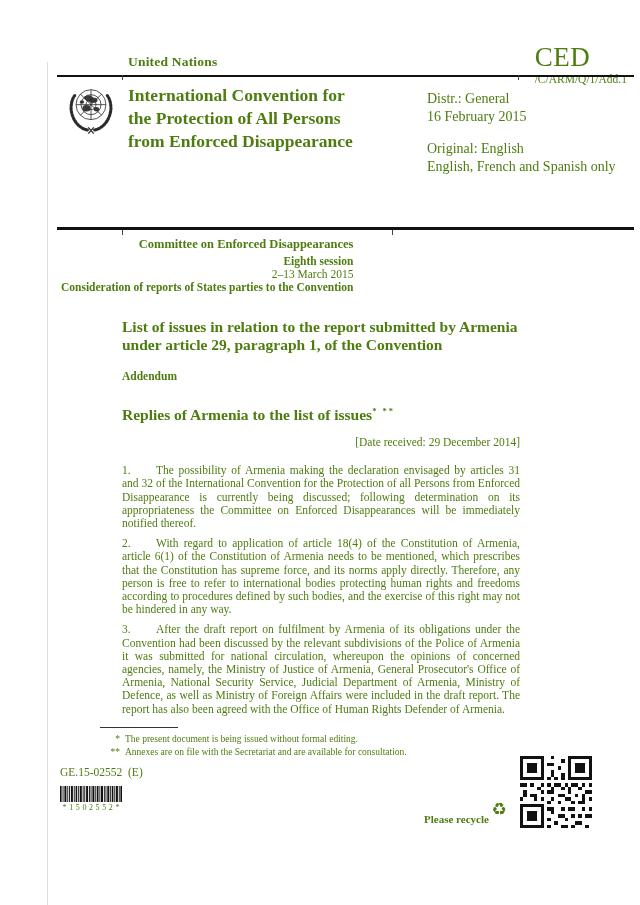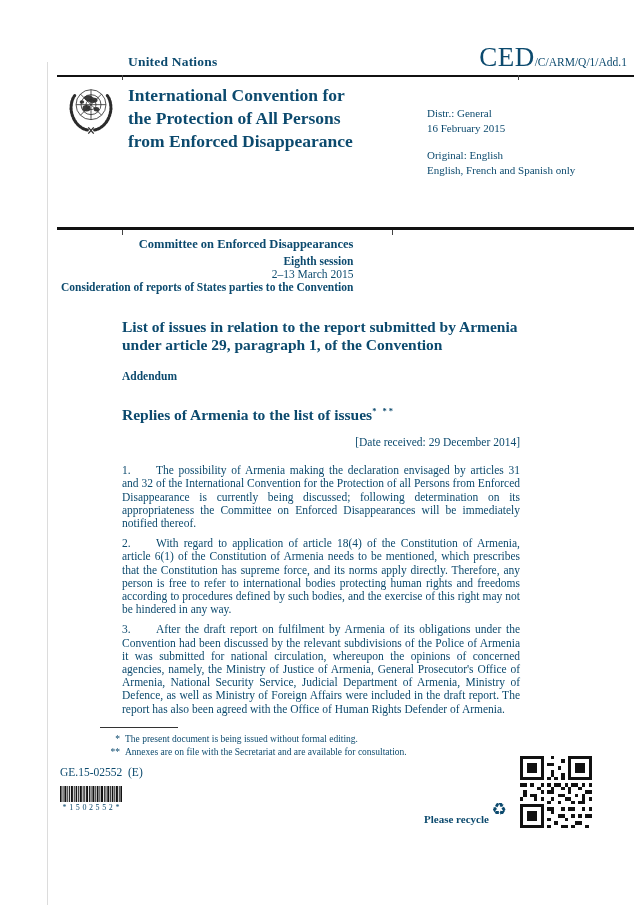--- a/index.html
+++ b/index.html
@@ -1,32 +1,32 @@
 <!DOCTYPE html>
 <html><head>
 <meta charset="utf-8">
 <style>
   html,body { margin:0; padding:0; background:#ffffff; }
   .page {
     position:relative; width:640px; height:905px; background:#ffffff;
-    font-family:"Liberation Serif", serif; color:#0c4a6e; overflow:hidden;
+    font-family:"Liberation Serif", serif; color:#4d7c0f; overflow:hidden;
   }
   .scan-edge { position:absolute; left:47px; top:62px; width:1px; height:843px; background:#dcdcdc; }
 
   
   .un-name { position:absolute; left:128px; top:54px; font-size:13.5px; font-weight:bold; letter-spacing:.2px; }
-  .doc-symbol { position:absolute; right:13px; top:42px; display:flex; align-items:baseline; }
+  .doc-symbol { position:absolute; right:13px; top:42px; display:flex; align-items:baseline;flex-direction:column; }
   .sym-main { font-size:27px; letter-spacing:.5px; }
   .sym-suffix { font-size:11.5px; }
   .rule-thin { position:absolute; left:57px; top:75px; width:577px; height:1.5px; background:#111; }
   .tick { position:absolute; width:1px; background:#444; }
 
   .emblem { position:absolute; left:62px; top:82px; width:58px; height:62px; }
   .conv-title { position:absolute; left:128px; top:84px; width:270px; font-size:17.5px; font-weight:bold; line-height:1.3; }
-  .distr-block { position:absolute; left:427px; top:90px; font-size:11px; line-height:1.32;margin-top:16px; }
+  .distr-block { position:absolute; left:427px; top:90px; font-size:14px; line-height:1.32; }
   .distr-gap { margin-top:13px; }
 
   .rule-thick { position:absolute; left:57px; top:227px; width:577px; height:3px; background:#111; }
 
   
   .session { position:absolute; left:61px; top:237px; font-size:11.5px;text-align:right; }
   .committee { font-size:12.5px; font-weight:bold; margin-bottom:3px; }
   .session-line { line-height:13px; }
   .bold { font-weight:bold; }
 

